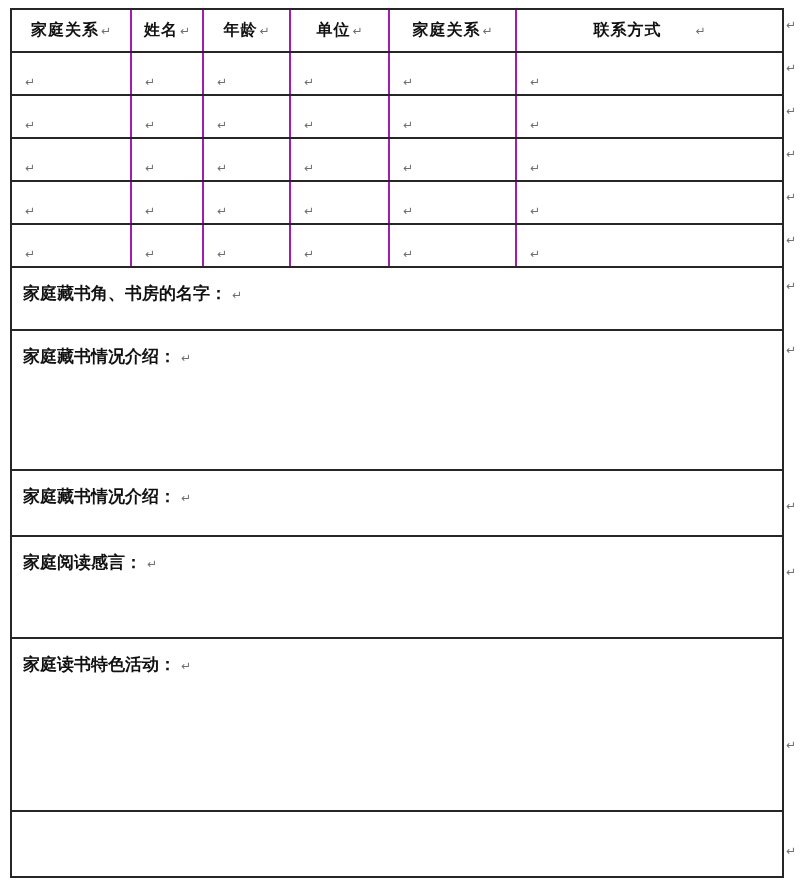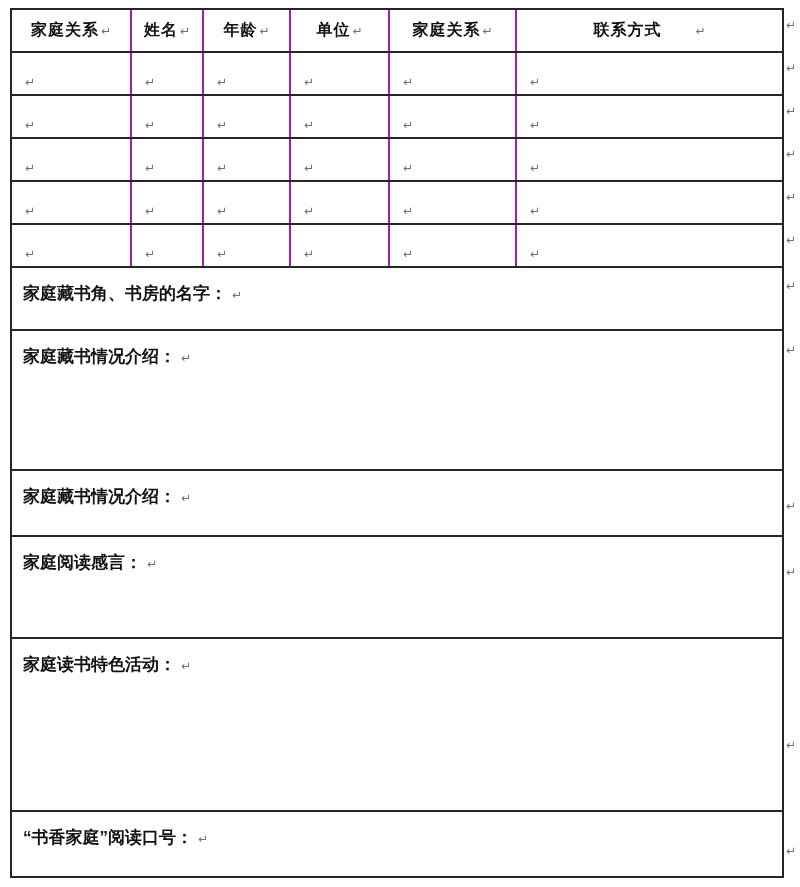--- a/index.html
+++ b/index.html
@@ -230,23 +230,20 @@
       <span class="sec-label">家庭藏书情况介绍：</span><span class="mark">↵</span>
     </div>
     <div class="sec" style="height:66px">
       <span class="sec-label">家庭藏书情况介绍：</span><span class="mark">↵</span>
     </div>
     <div class="sec" style="height:102px">
       <span class="sec-label">家庭阅读感言：</span><span class="mark">↵</span>
     </div>
     <div class="sec" style="height:173px">
       <span class="sec-label">家庭读书特色活动：</span><span class="mark">↵</span>
-    </div>
-    <div class="sec last" style="height:47px">
-      <span class="sec-label">“书香家庭”阅读口号：</span><span class="mark">↵</span>
     </div>
   </div>
 
   <span class="edge-mark" style="top:19px">↵</span>
   <span class="edge-mark" style="top:62px">↵</span>
   <span class="edge-mark" style="top:105px">↵</span>
   <span class="edge-mark" style="top:148px">↵</span>
   <span class="edge-mark" style="top:191px">↵</span>
   <span class="edge-mark" style="top:234px">↵</span>
   <span class="edge-mark" style="top:280px">↵</span>

